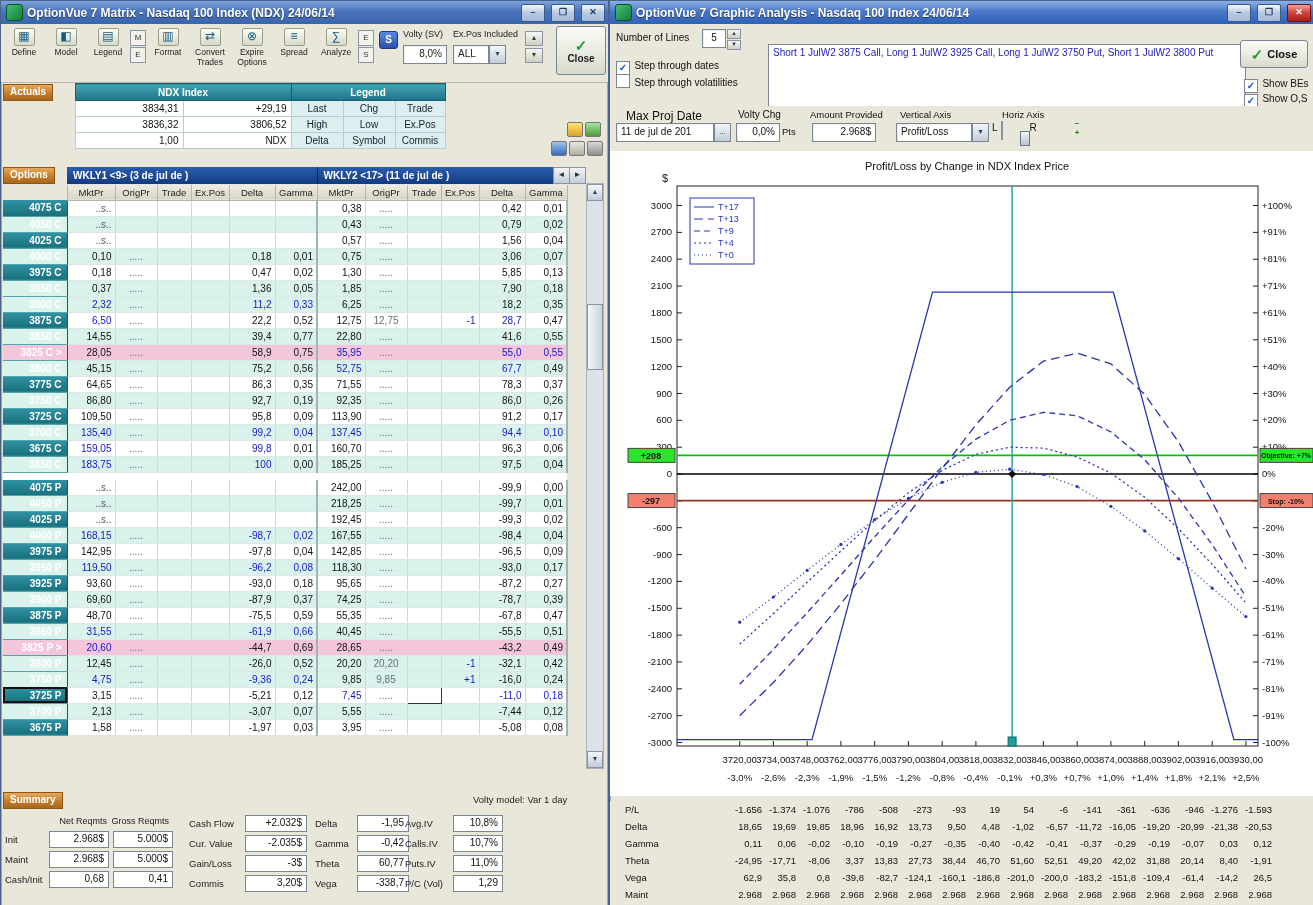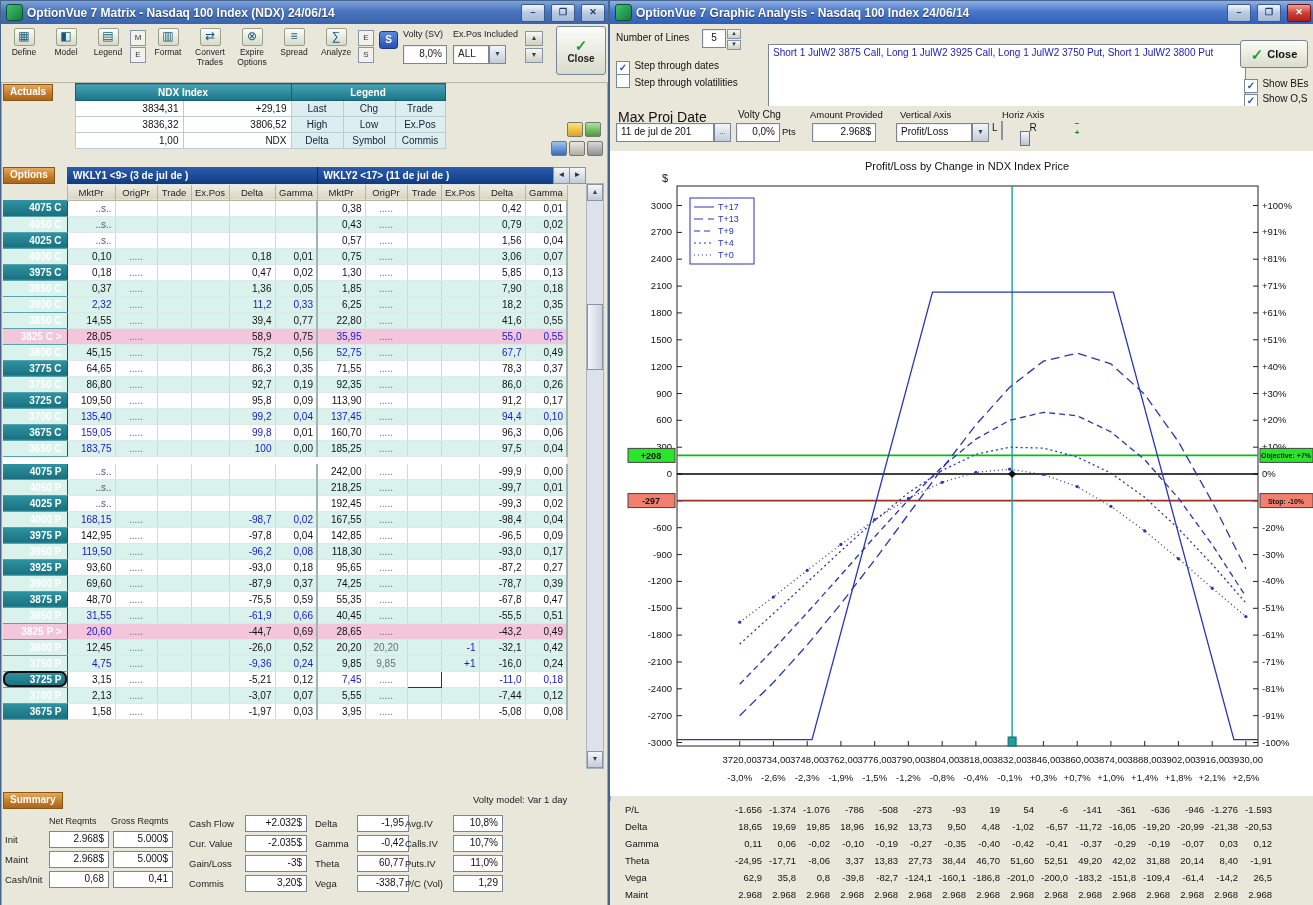--- a/index.html
+++ b/index.html
@@ -49,42 +49,42 @@
   .iconrow{position:absolute;display:flex;gap:2px;}
   .mic{width:14px;height:13px;border:1px solid #777;border-radius:2px;}
   
   #mx{position:absolute;left:2px;top:166px;border-collapse:collapse;table-layout:fixed;font-size:10px;}
   #mx td{height:15px;padding:0 3px;border-right:1px solid #ccd9d9;border-bottom:1px solid #dde7e7;
     white-space:nowrap;overflow:hidden;background:#fff;}
   #mx tr.z td{background:#daf2ec;}
   #mx tr.atm td{background:#f4c6dc;}
   #mx td.sk{background:linear-gradient(#2f93a3,#19707f);color:#fff;font-weight:bold;text-align:right;padding-right:5px;
     border-bottom:1px solid #57a3ad;border-right:1px solid #0f5a66;}
-  #mx td.sk.sel{outline:2px solid #111;outline-offset:-2px;border-radius:7px;}
+  #mx td.sk.sel{outline:2px solid #111;outline-offset:-2px;}
   #mx tr.gh td{background:linear-gradient(#2a5db0,#123b7e);color:#fff;font-weight:bold;border-right:1px solid #0a2a5e;padding-left:6px;}
   #mx tr.gh td.chipcell{background:transparent;border:none;padding:0;}
   #mx tr.ch td{background:linear-gradient(#efede2,#d9d5c5);color:#222;text-align:center;border:1px solid #b9b4a4;font-size:9.5px;}
   #mx tr.ch td.corner{background:transparent;border-top:none;border-left:none;border-bottom:none;}
   #mx td.num{text-align:right;}
   #mx td.dots{text-align:center;color:#68707a;}
   #mx td.blue{color:#1616cc;}
   #mx td.dim{color:#556;}
   #mx td.gsep{border-right:2px solid #9fb4b4;}
   #mx tr.gap td{background:#fff;height:7px;border:none;}
   #mx td.editc{background:#fff;border:1px solid #333;}
   .vsb{position:absolute;left:585px;top:182px;width:16px;height:584px;background:#dde2e8;border:1px solid #a9b2c0;}
   .sbtn{position:absolute;left:0;width:14px;height:15px;background:linear-gradient(#f4f6f8,#c2ccd8);border:1px solid #8a94a8;
     font-size:7px;text-align:center;line-height:14px;color:#345;}
   .sthumb{position:absolute;left:0;top:120px;width:14px;height:64px;background:linear-gradient(90deg,#f4f6f8,#c8d2de);border:1px solid #8a94a8;}
   .navbtn{position:absolute;width:15px;height:15px;background:linear-gradient(#f4f6f8,#c2ccd8);border:1px solid #8a94a8;
     font-size:8px;text-align:center;line-height:14px;color:#234;}
   
   .sumlabel{position:absolute;font-size:9.5px;color:#222;}
   .srow{display:flex;align-items:center;height:20px;gap:4px;}
-  .shead{font-size:9px;text-align:left;color:#222;}
+  .shead{font-size:9px;text-align:right;color:#222;}
   .sfield{background:#fff;border:1px solid #7a8694;text-align:right;font-size:10px;padding:1px 4px;height:13px;line-height:12px;}
   
   .gtop{position:absolute;top:23px;left:0;right:0;height:82px;background:#e9e6da;border-bottom:1px solid #c4bfae;}
   .gctl{position:absolute;top:105px;left:0;right:0;height:45px;background:#e9e6da;border-bottom:1px solid #c4bfae;}
   .lab{font-size:10px;color:#111;}
   .cb{width:12px;height:12px;background:#fff;border:1px solid #7a8694;display:inline-block;vertical-align:-2px;
     font-size:10px;line-height:11px;text-align:center;color:#1a50c0;font-weight:bold;}
   .stratbox{position:absolute;left:122px;top:20px;width:468px;height:70px;background:#fff;border:1px solid #7a8694;
     font-size:10px;color:#2222bb;padding:2px 4px;overflow:hidden;margin-left:36px;}
   .gclose{position:absolute;left:630px;top:16px;width:66px;height:26px;border:1px solid #7a8694;border-radius:3px;
@@ -368,20 +368,35 @@
           <td class="num"></td>
           <td class="num blue">11,2</td>
           <td class="num blue gsep">0,33</td>
           <td class="num">6,25</td>
           <td class="dots">.....</td>
           <td class="num"></td>
           <td class="num"></td>
           <td class="num">18,2</td>
           <td class="num gsep">0,35</td>
         </tr>
+        <tr class="">
+          <td class="sk">3875 C</td>
+          <td class="num blue">6,50</td>
+          <td class="dots">.....</td>
+          <td class="num"></td>
+          <td class="num"></td>
+          <td class="num">22,2</td>
+          <td class="num gsep">0,52</td>
+          <td class="num">12,75</td>
+          <td class="dots">12,75</td>
+          <td class="num"></td>
+          <td class="num blue">-1</td>
+          <td class="num blue">28,7</td>
+          <td class="num gsep">0,47</td>
+        </tr>
         <tr class="z">
           <td class="sk">3850 C</td>
           <td class="num">14,55</td>
           <td class="dots">.....</td>
           <td class="num"></td>
           <td class="num"></td>
           <td class="num">39,4</td>
           <td class="num gsep">0,77</td>
           <td class="num">22,80</td>
           <td class="dots">.....</td>
@@ -884,21 +899,21 @@
       <span class="cb">✓</span>
       <span class="lab">Show BEs</span>
     </span>
     <span style="position:absolute;left:634px;top:64px">
       <span class="cb">✓</span>
       <span class="lab">Show O,S</span>
     </span>
   </div>
 
   <div class="gctl">
-    <span class="lab" style="position:absolute;left:8px;top:3px;font-size:14px">Max Proj Date</span>
+    <span class="lab" style="position:absolute;left:16px;top:3px;font-size:12px">Max Proj Date</span>
     <span style="position:absolute;left:6px;top:17px;display:flex">
       <span class="field" style="width:88px">11 de jul de 201</span>
       <span class="ddbtn" style="font-size:8px">...</span>
     </span>
     <span class="lab" style="position:absolute;left:128px;top:3px;font-size:10px">Volty Chg</span>
     <span class="field" style="position:absolute;left:126px;top:17px;width:34px;text-align:right">0,0%</span>
     <span class="lab" style="position:absolute;left:172px;top:20px;font-size:9.5px">Pts</span>
     <span class="lab" style="position:absolute;left:200px;top:3px;font-size:9.5px">Amount Provided</span>
     <span class="field" style="position:absolute;left:202px;top:17px;width:54px;text-align:right">2.968$</span>
     <span class="lab" style="position:absolute;left:290px;top:3px;font-size:9.5px">Vertical Axis</span>

